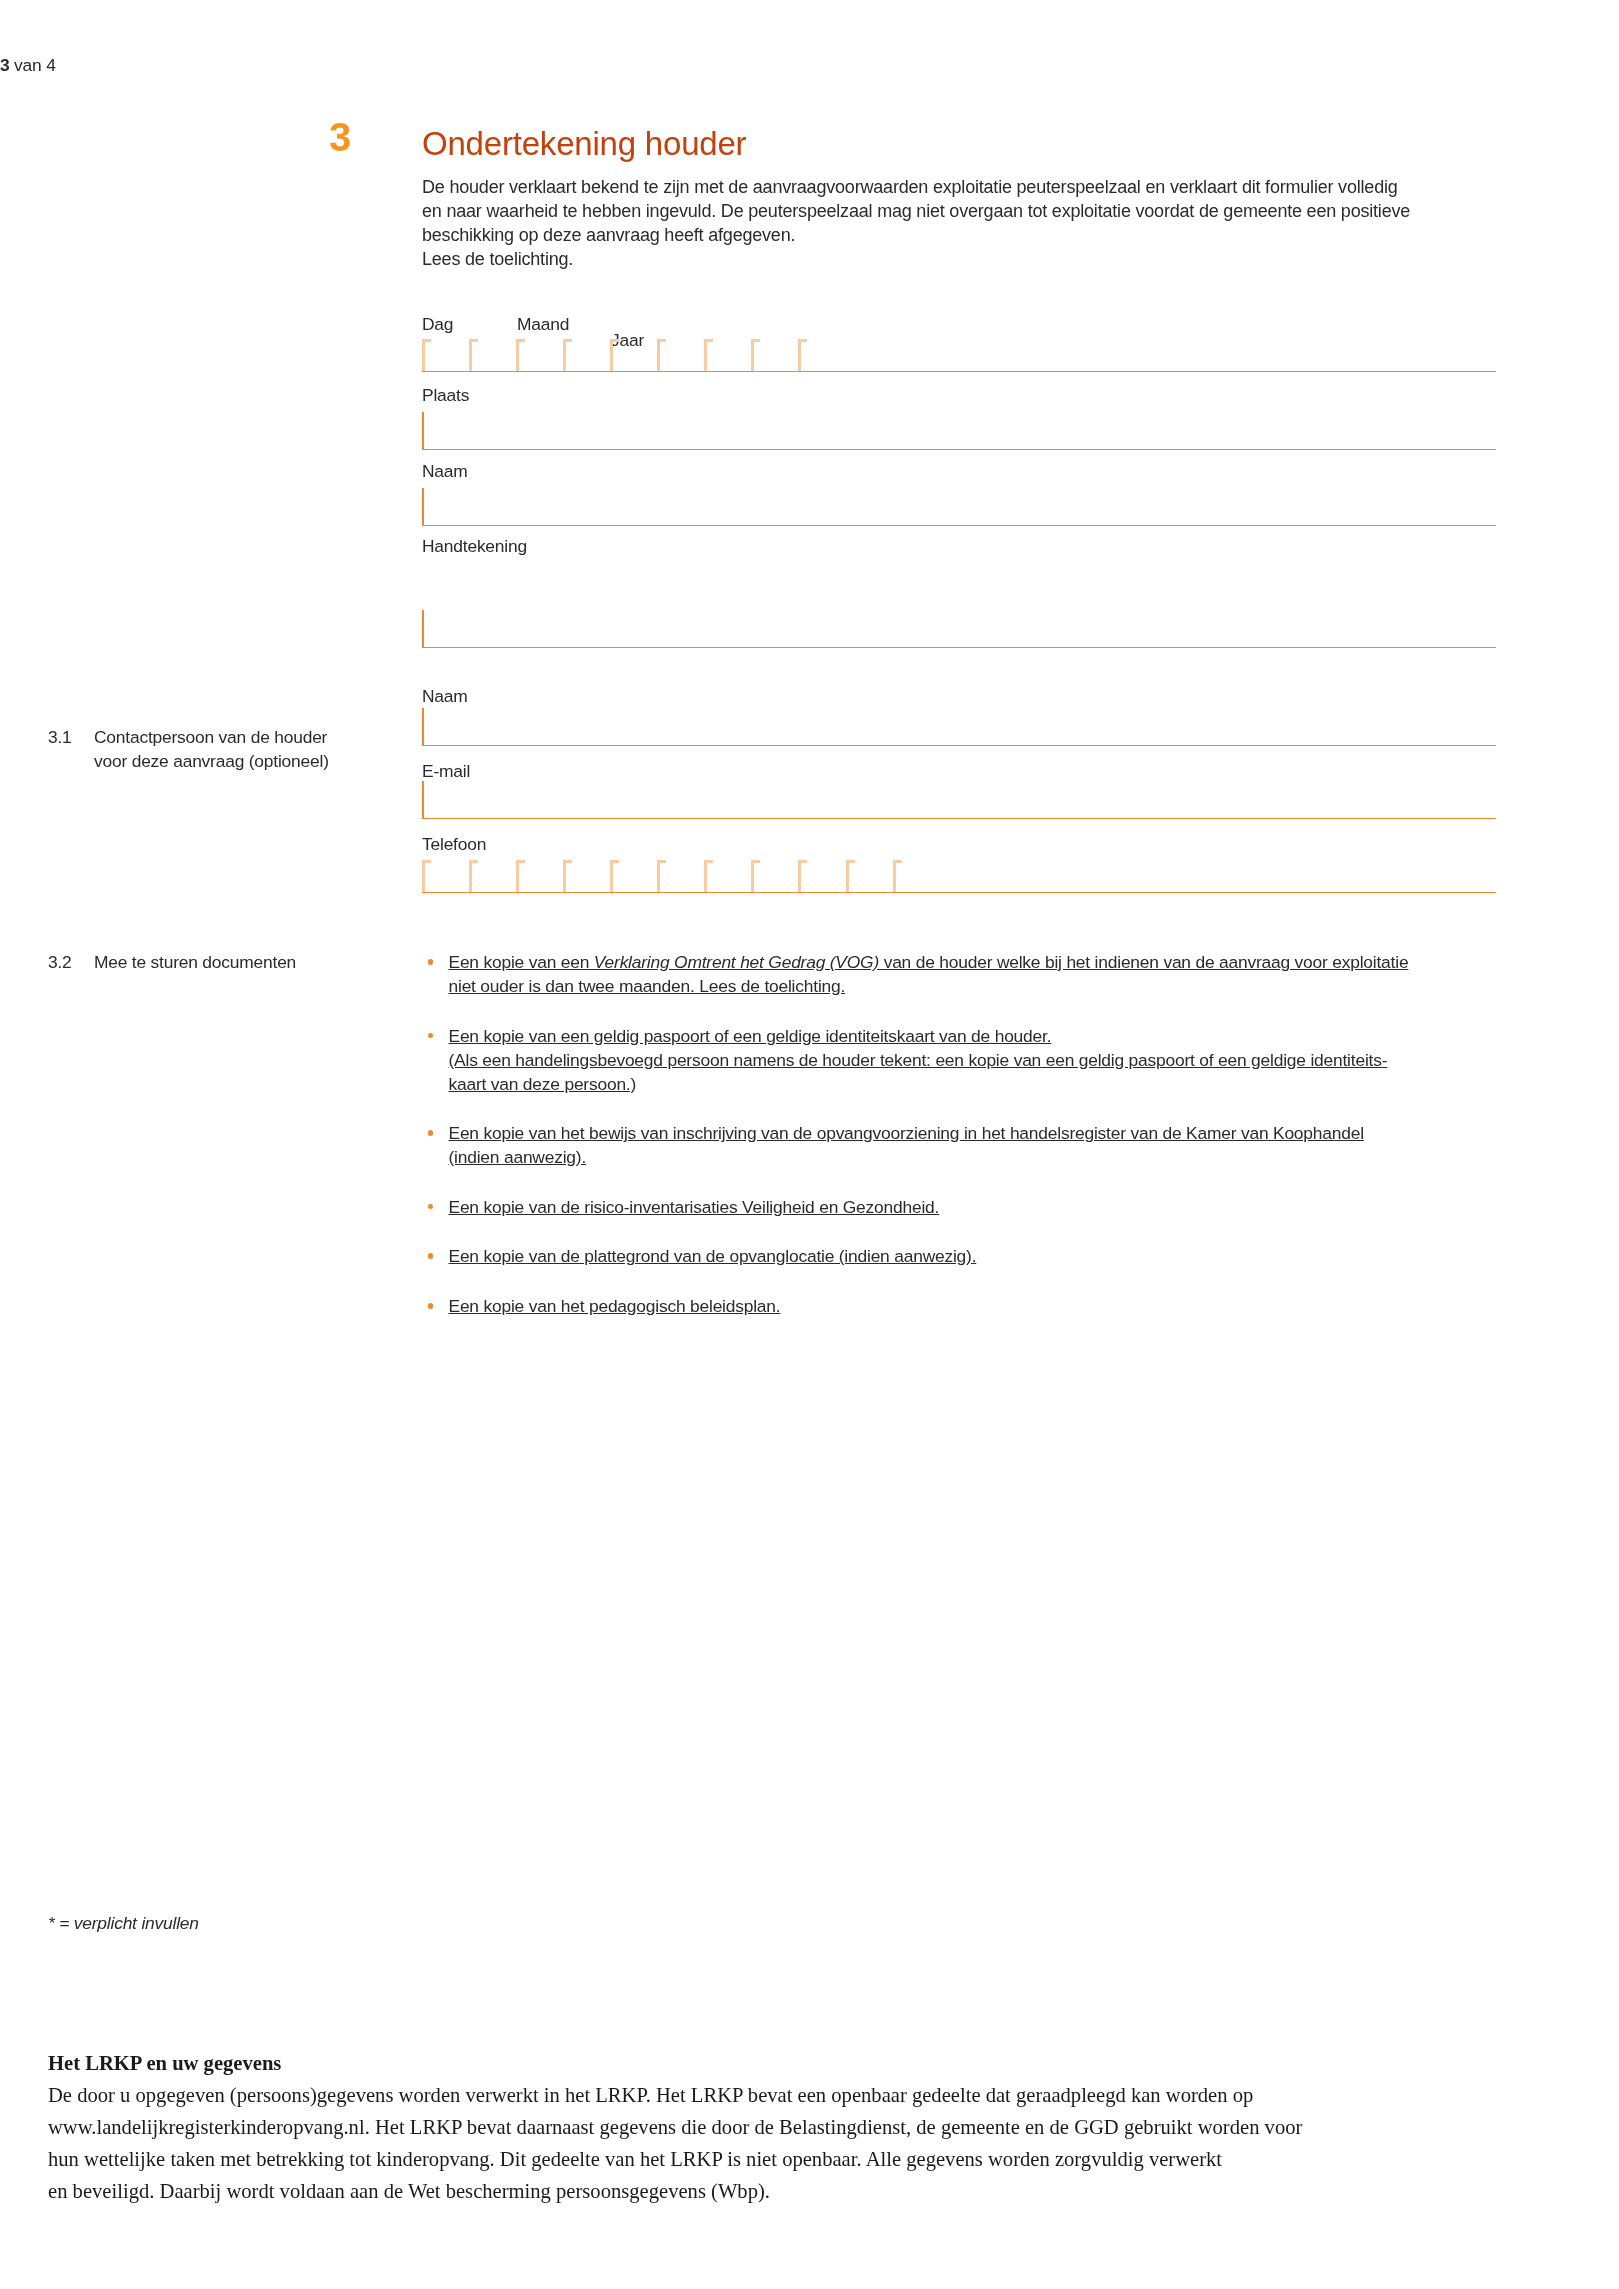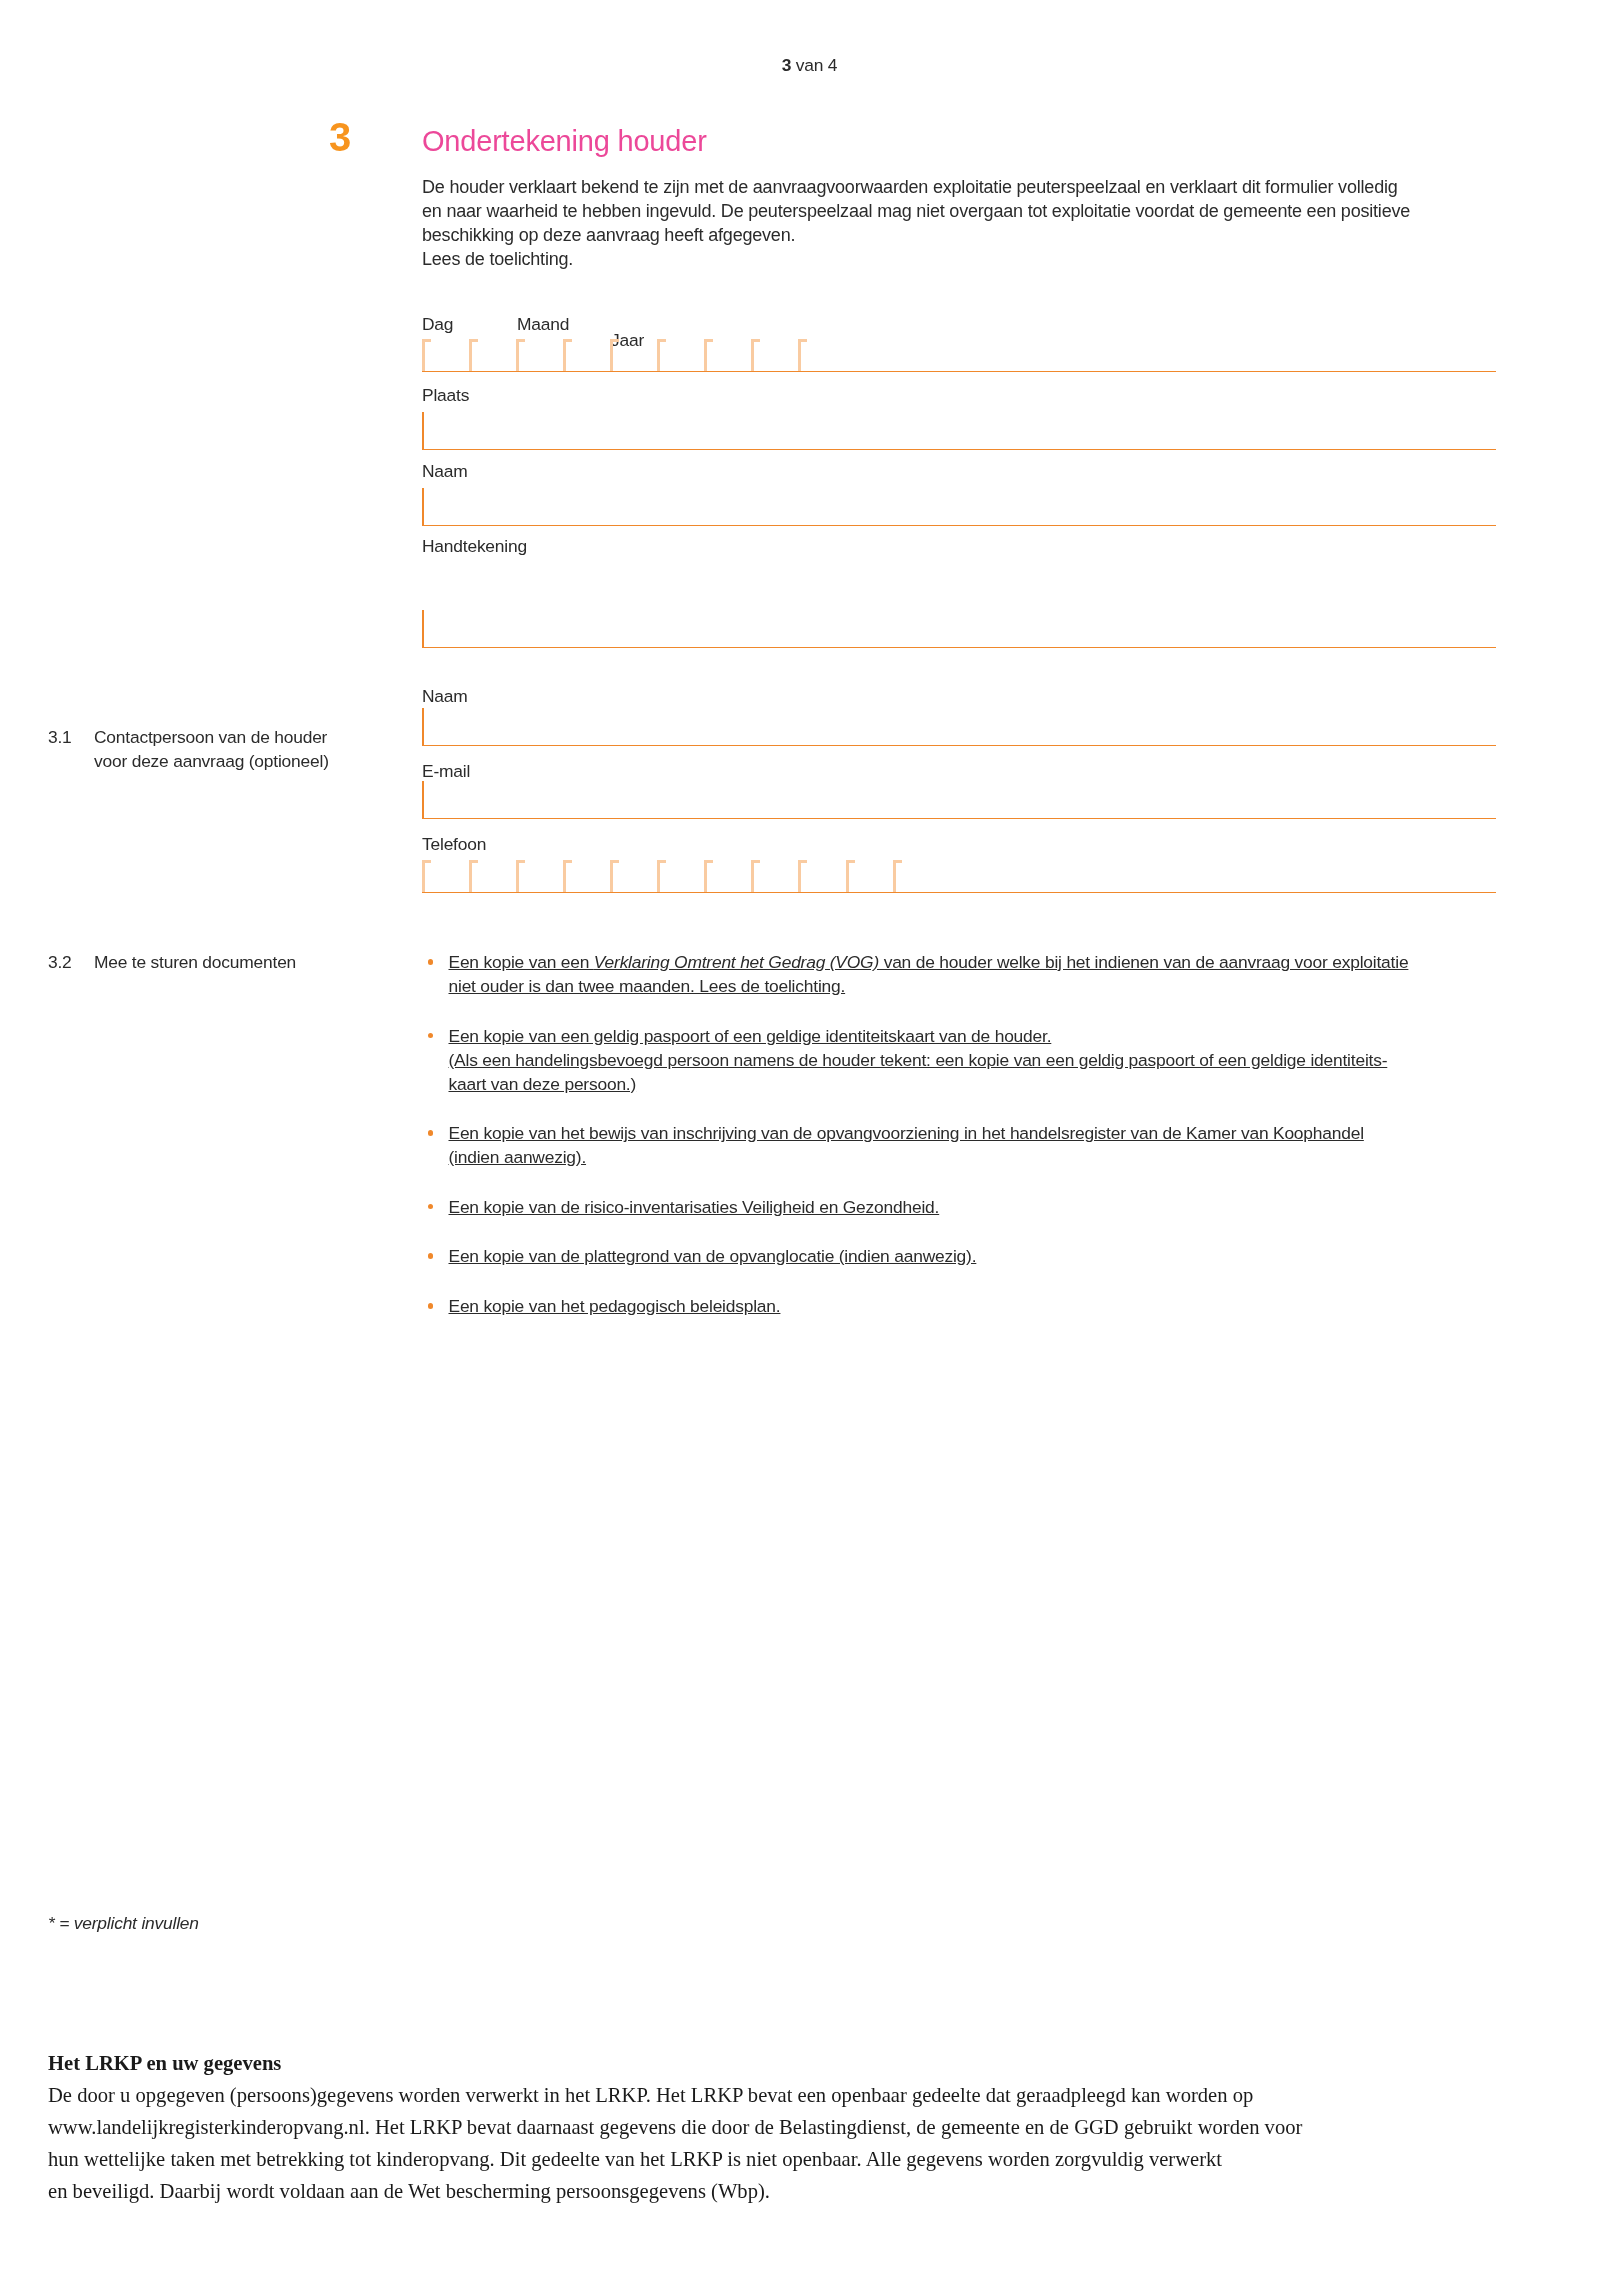--- a/index.html
+++ b/index.html
@@ -9,30 +9,30 @@
     height:2290px;
     background:#ffffff;
     font-family:"Liberation Sans", sans-serif;
     color:#2b2b2b;
     overflow:hidden;
     letter-spacing:-0.2px;
   }
   .abs{position:absolute;}
   .pagenum{
     top:55px;left:0;width:1619px;
-    text-align:center;font-size:17.4px;color:#2b2b2b;
+    text-align:left;font-size:17.4px;color:#2b2b2b;
   }
   .pagenum b{font-weight:bold;}
   .section-number{
     left:329px;top:117px;
     font-size:40px;font-weight:bold;color:#F7941E;line-height:1;
   }
   .section-title{
     left:422px;top:126px;
-    font-size:29px;color:#ec4899;line-height:1.1;
+    font-size:33px;color:#c2410c;line-height:1.1;
   }
   .body-text{
     font-size:18px;line-height:24px;color:#2b2b2b;white-space:pre-line;
   }
   .intro{left:422px;top:175px;width:1078px;}
   .flabel{
     position:absolute;font-size:17.4px;color:#2b2b2b;line-height:20px;
   }
   
   .field-line{

